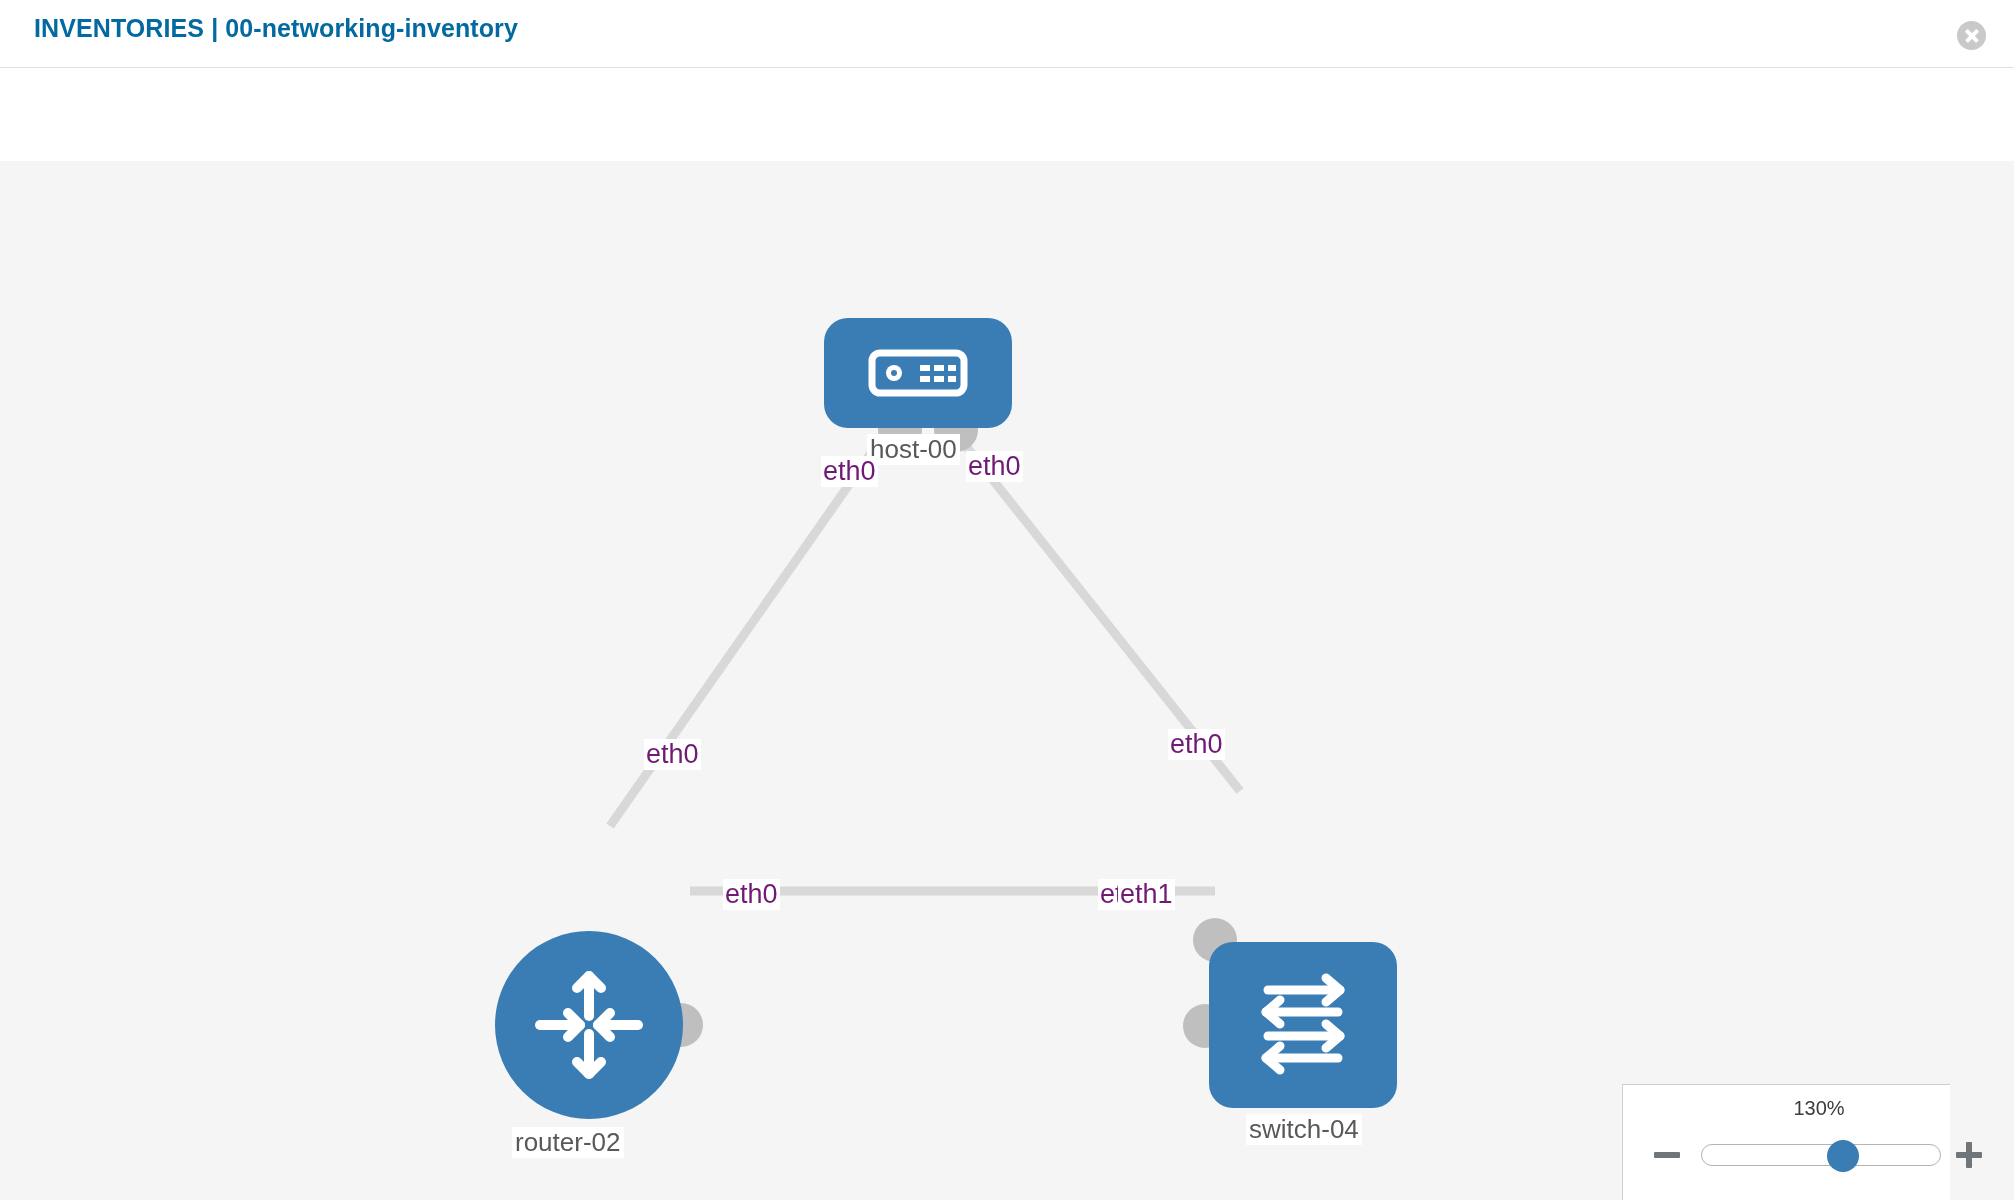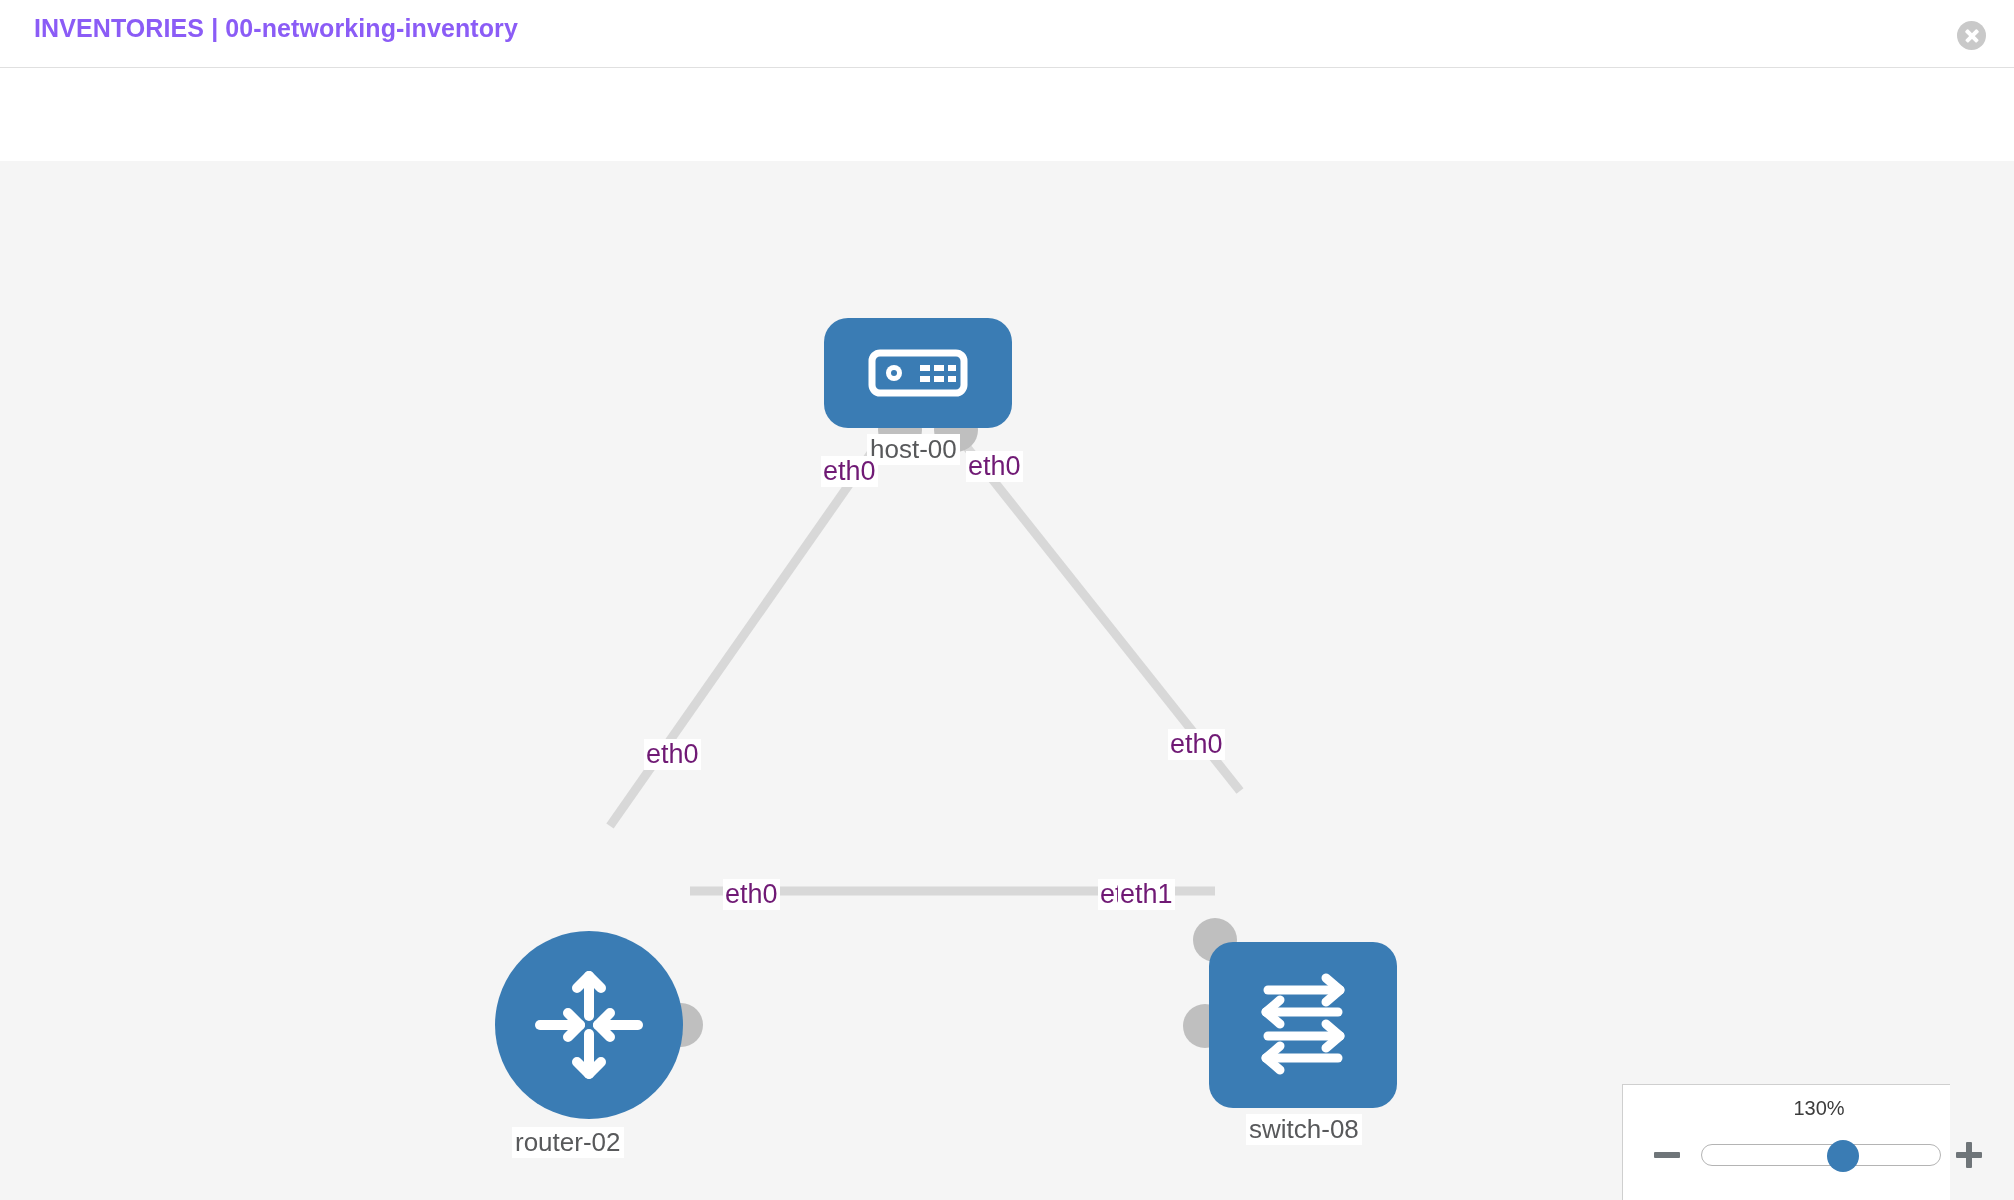--- a/index.html
+++ b/index.html
@@ -15,21 +15,21 @@
   
   .header {
     position: absolute; top: 0; left: 0;
     width: 2014px; height: 68px;
     background: #ffffff;
     border-bottom: 1px solid #e0e0e0;
   }
   .header-title {
     position: absolute; left: 34px; top: 14px;
     font-size: 25px; font-weight: bold;
-    color: #8b5cf6;
+    color: #0369a1;
     letter-spacing: 0.1px;
     white-space: nowrap;
   }
   .close-btn {
     position: absolute; right: 28px; top: 21px;
     width: 29px; height: 29px; border-radius: 50%;
     background: #c9c9c9;
     cursor: pointer;
   }
   .close-btn::before, .close-btn::after {
@@ -276,21 +276,21 @@
               <polyline points="82,8 96,20 82,32"></polyline>
               <line x1="94" y1="42" x2="22" y2="42"></line>
               <polyline points="36,30 22,42 36,54"></polyline>
               <line x1="24" y1="66" x2="96" y2="66"></line>
               <polyline points="82,54 96,66 82,78"></polyline>
               <line x1="94" y1="88" x2="22" y2="88"></line>
               <polyline points="36,76 22,88 36,100"></polyline>
             </g>
           </svg>
         </div>
-        <div class="node-label" style="left:37px; top:172px;">switch-08</div>
+        <div class="node-label" style="left:37px; top:172px;">switch-04</div>
       </div>
 
       <div class="edge-label" style="left:821px; top:295px;">eth0</div>
       <div class="edge-label" style="left:966px; top:290px;">eth0</div>
       <div class="edge-label" style="left:644px; top:578px;">eth0</div>
       <div class="edge-label" style="left:1168px; top:568px;">eth0</div>
       <div class="edge-label" style="left:723px; top:718px;">eth0</div>
       <div class="edge-label" style="left:1098px; top:718px; z-index:5;">eth</div>
       <div class="edge-label" style="left:1118px; top:718px; z-index:6;">eth1</div>
 

